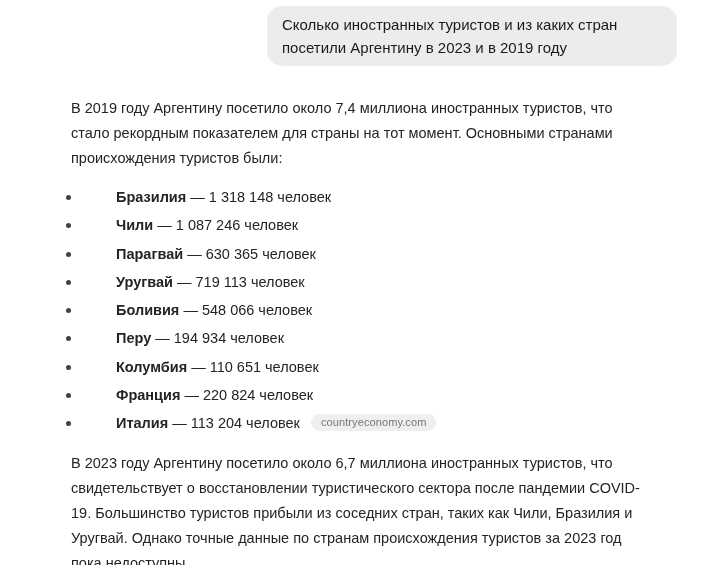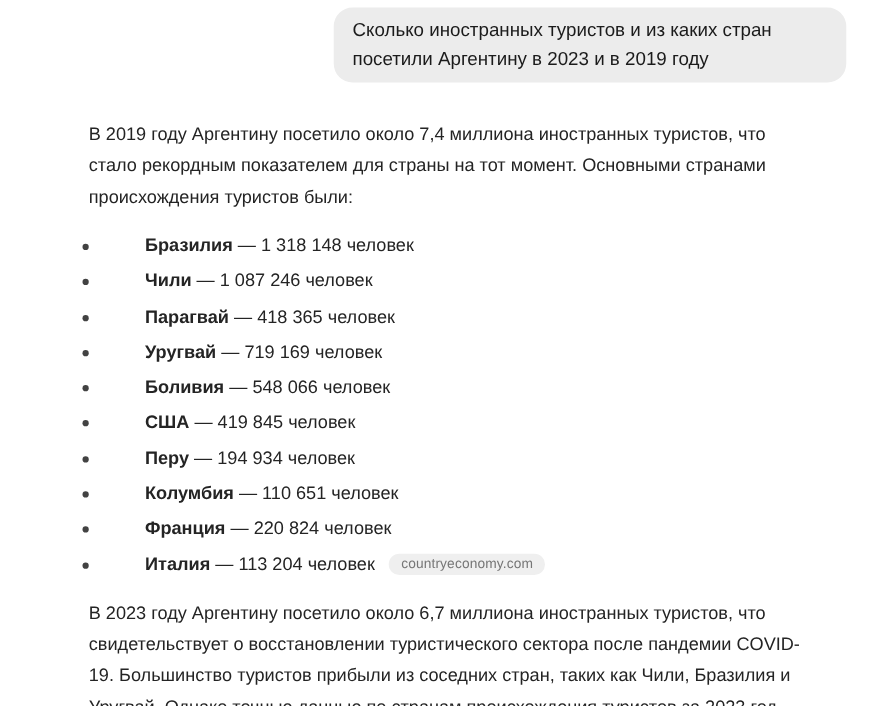--- a/index.html
+++ b/index.html
@@ -104,43 +104,37 @@
           <span class="bullet"></span>
           <span class="country-name">Чили</span>
           <span class="dash">—</span>
           <span class="country-value">1 087 246 человек</span>
         </li>
 
         <li class="country-item">
           <span class="bullet"></span>
           <span class="country-name">Парагвай</span>
           <span class="dash">—</span>
-          <span class="country-value">418 365 человек</span>
+          <span class="country-value">630 365 человек</span>
         </li>
 
         <li class="country-item">
           <span class="bullet"></span>
           <span class="country-name">Уругвай</span>
           <span class="dash">—</span>
-          <span class="country-value">719 169 человек</span>
+          <span class="country-value">719 113 человек</span>
         </li>
 
         <li class="country-item">
           <span class="bullet"></span>
           <span class="country-name">Боливия</span>
           <span class="dash">—</span>
           <span class="country-value">548 066 человек</span>
         </li>
 
-        <li class="country-item">
-          <span class="bullet"></span>
-          <span class="country-name">США</span>
-          <span class="dash">—</span>
-          <span class="country-value">419 845 человек</span>
-        </li>
 
 
         <li class="country-item">
           <span class="bullet"></span>
           <span class="country-name">Перу</span>
           <span class="dash">—</span>
           <span class="country-value">194 934 человек</span>
         </li>
 
         <li class="country-item">

